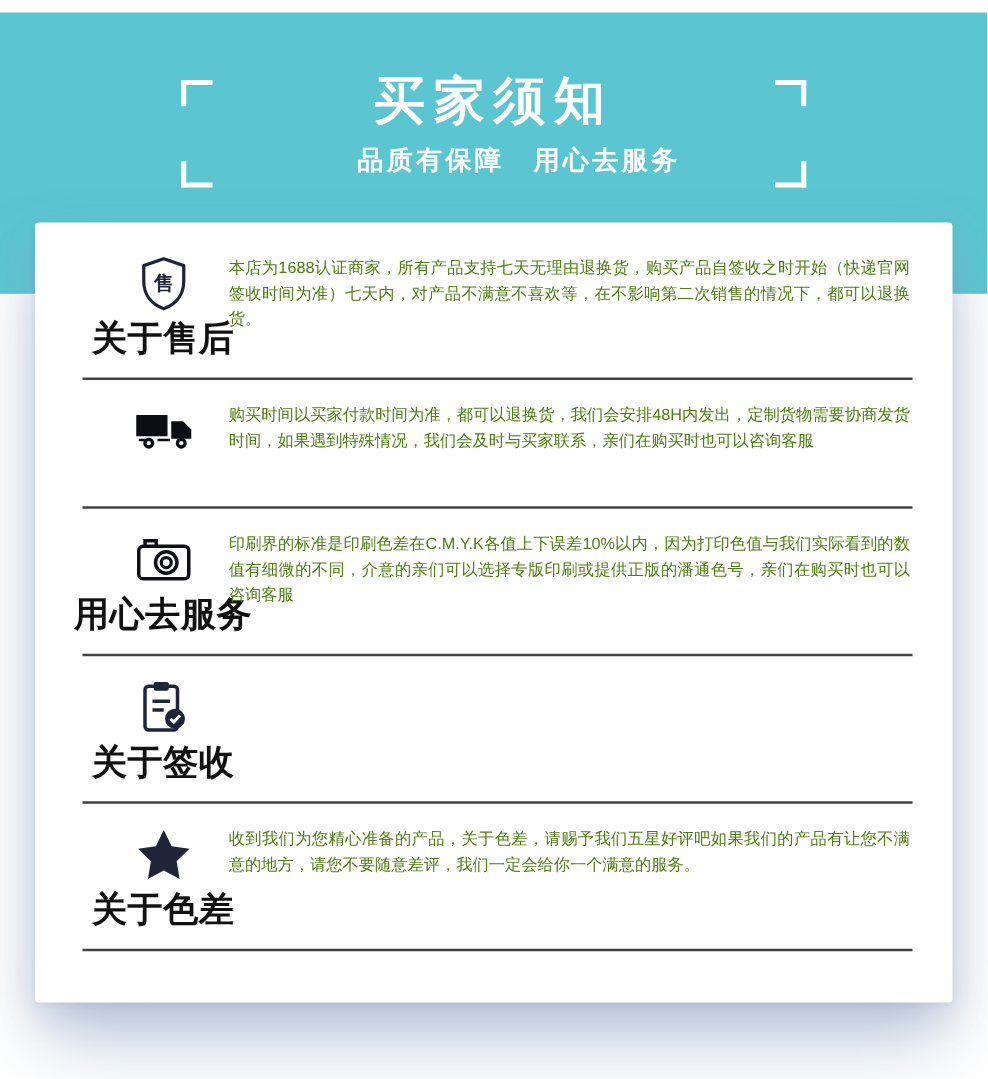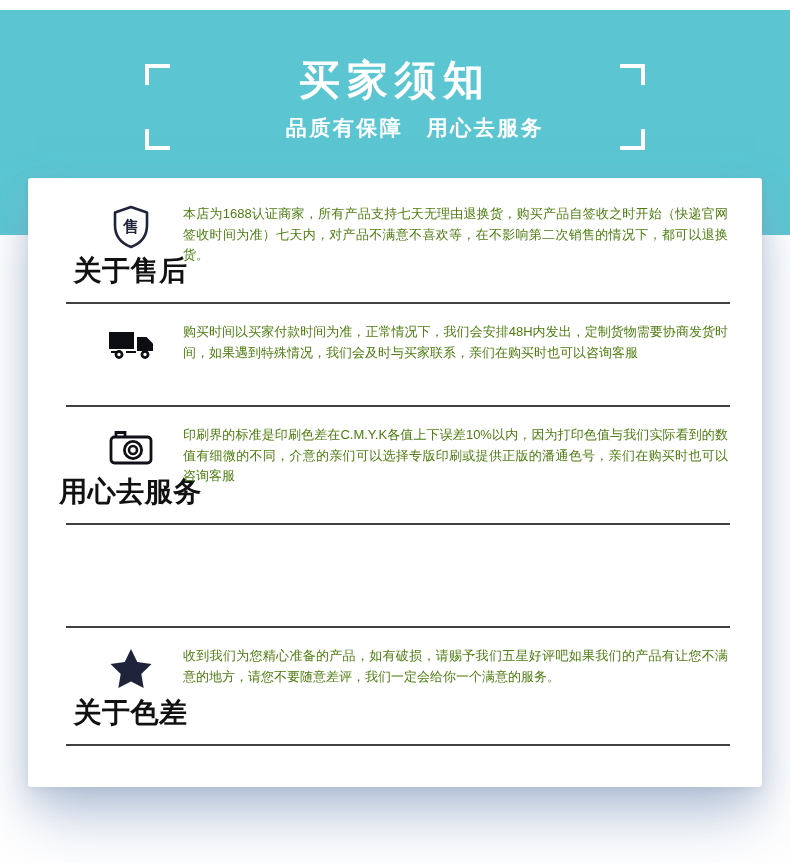--- a/index.html
+++ b/index.html
@@ -104,21 +104,21 @@
               <rect x="3" y="7" width="25" height="17" fill="#0d0d14"></rect>
               <path d="M31 12 h9.5 l6.5 6.5 V26 h-16 Z" fill="#0d0d14"></path>
               <path d="M5 27 h6 M20 27 h10" stroke="#0d0d14" stroke-width="2"></path>
               <circle cx="13" cy="29.5" r="4.4" fill="#0d0d14"></circle>
               <circle cx="13" cy="29.5" r="1.7" fill="#fff"></circle>
               <circle cx="39" cy="29.5" r="4.4" fill="#0d0d14"></circle>
               <circle cx="39" cy="29.5" r="1.7" fill="#fff"></circle>
             </svg>
           </span>
       </div>
-      <div class="text-col">购买时间以买家付款时间为准，正常情况下，我们会安排48H内发出，定制货物需要协商发货时间，如果遇到特殊情况，我们会及时与买家联系，亲们在购买时也可以咨询客服</div>
+      <div class="text-col">购买时间以买家付款时间为准，都可以退换货，我们会安排48H内发出，定制货物需要协商发货时间，如果遇到特殊情况，我们会及时与买家联系，亲们在购买时也可以咨询客服</div>
     </div>
     <div class="rule"></div>
   </section>
 
   <section class="row">
     <div class="row-inner">
       <div class="icon-col">
         <span class="icon">
             <svg width="46" height="40" viewBox="0 0 46 40" fill="none">
               <path d="M8 9 V4.5 h9 V9" stroke="#101018" stroke-width="2.8"></path>
@@ -129,31 +129,43 @@
           </span>
         <span class="section-label">用心去服务</span>
       </div>
       <div class="text-col">印刷界的标准是印刷色差在C.M.Y.K各值上下误差10%以内，因为打印色值与我们实际看到的数值有细微的不同，介意的亲们可以选择专版印刷或提供正版的潘通色号，亲们在购买时也可以咨询客服</div>
     </div>
     <div class="rule"></div>
   </section>
 
   <section class="row">
     <div class="row-inner">
+      <div class="icon-col">
+        <span class="icon">
+            <svg width="42" height="44" viewBox="0 0 42 44" fill="none">
+              <rect x="6" y="5" width="26" height="35" rx="3" stroke="#20243a" stroke-width="2.8"></rect>
+              <rect x="13" y="1.5" width="12" height="7" rx="1.5" fill="#20243a"></rect>
+              <path d="M12 17 h14 M12 24 h9" stroke="#20243a" stroke-width="2.8"></path>
+              <circle cx="30" cy="31" r="8" fill="#20243a"></circle>
+              <path d="M26.4 31 l2.6 2.6 5-5.2" stroke="#fff" stroke-width="2.4" fill="none"></path>
+            </svg>
+          </span>
+        <span class="section-label">关于签收</span>
+      </div>
     </div>
     <div class="rule"></div>
   </section>
 
   <section class="row">
     <div class="row-inner">
       <div class="icon-col">
         <span class="icon">
             <svg width="44" height="42" viewBox="0 0 44 42">
               <path d="M22 1 l6.3 12.9 14.2 2.1 -10.2 10 2.4 14.1 L22 33.4 9.3 40.1 11.7 26 1.5 16 l14.2-2.1 Z" fill="#20243a"></path>
             </svg>
           </span>
         <span class="section-label">关于色差</span>
       </div>
-      <div class="text-col">收到我们为您精心准备的产品，如有破损，请赐予我们五星好评吧如果我们的产品有让您不满意的地方，请您不要随意差评，我们一定会给你一个满意的服务。</div>
+      <div class="text-col">收到我们为您精心准备的产品，关于色差，请赐予我们五星好评吧如果我们的产品有让您不满意的地方，请您不要随意差评，我们一定会给你一个满意的服务。</div>
     </div>
     <div class="rule"></div>
   </section>
 </div>
 
 </body></html>

